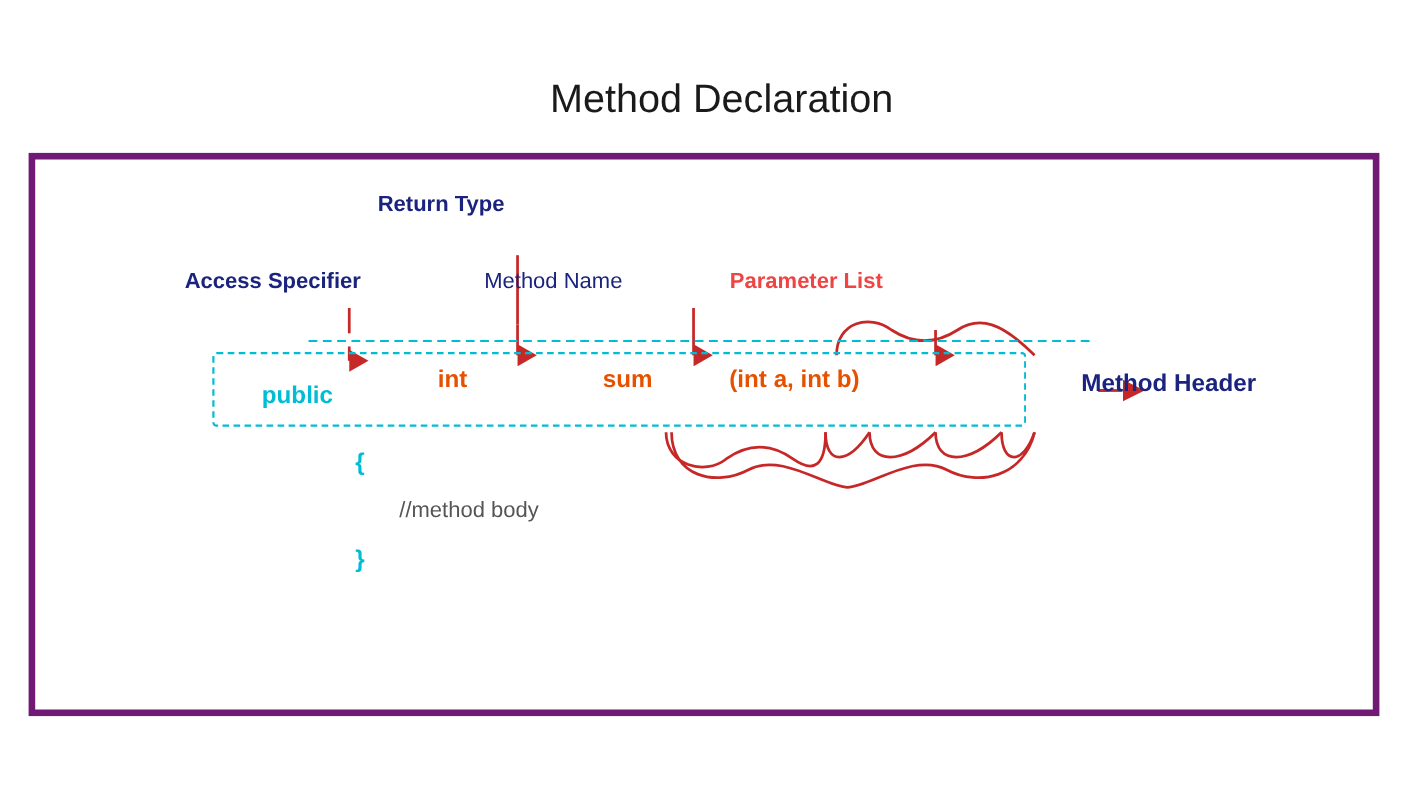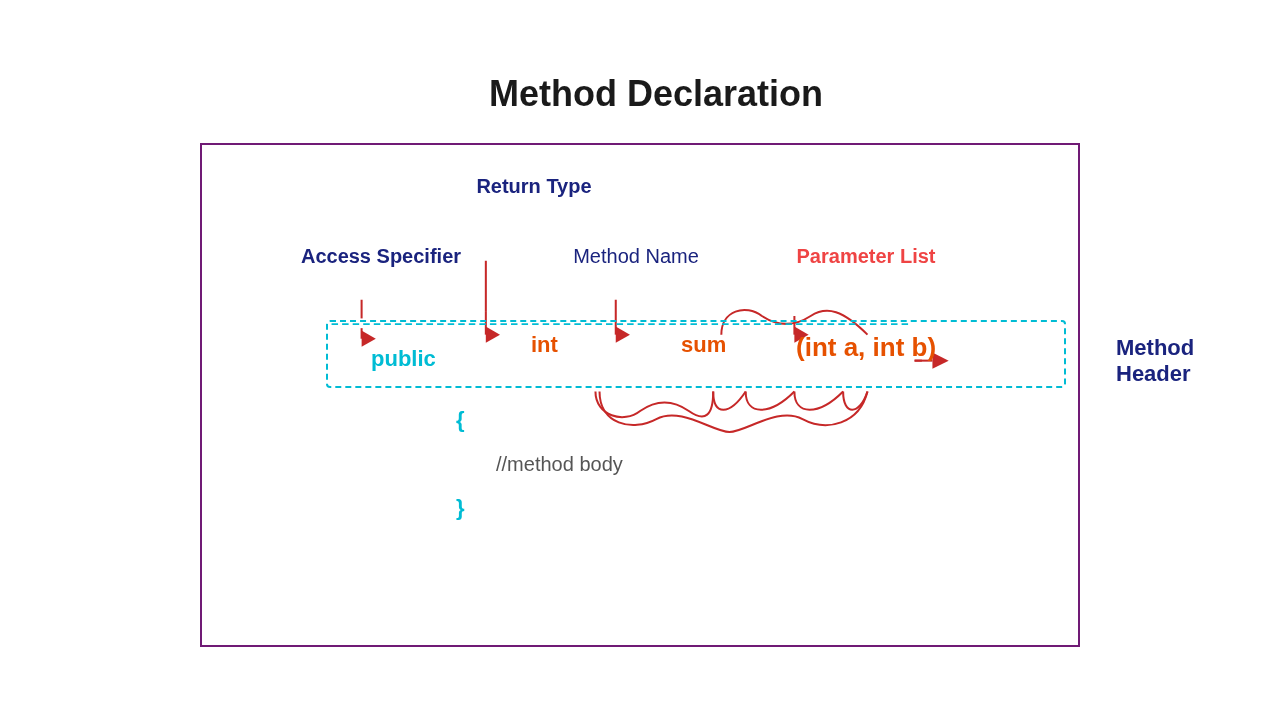--- a/index.html
+++ b/index.html
@@ -10,34 +10,34 @@
       font-family: Arial, sans-serif;
       display: flex;
       flex-direction: column;
       align-items: center;
       justify-content: center;
       overflow: hidden;
     }
 
     .page-title {
       font-size: 36px;
-      font-weight: bold;
+      font-weight: normal;
       color: #1a1a1a;
       margin-bottom: 28px;
       text-align: left;
       margin-left: 32px;
     }
 
     .diagram-container {
-      border: 2px solid #701a75;
-      width: 880px;
+      border: 6px solid #701a75;
+      width: 1228px;
       min-height: 460px;
       position: relative;
       background: #ffffff;
-      padding: 30px 40px 50px 24px;
+      padding: 30px 40px 50px 61px;
     }
 
     .diagram-inner {
       position: relative;
       width: 100%;
       height: 420px;
     }
 
     
     .label-return-type {
@@ -121,21 +121,21 @@
       color: #e65100;
       font-size: 22px;
       font-weight: bold;
     }
 
     .code-params {
       position: absolute;
       top: 157px;
       left: 570px;
       color: #e65100;
-      font-size: 26px;
+      font-size: 22px;
       font-weight: bold;
     }
 
     
     .label-method-header {
       position: absolute;
       top: 160px;
       left: 890px;
       color: #1a237e;
       font-size: 22px;

